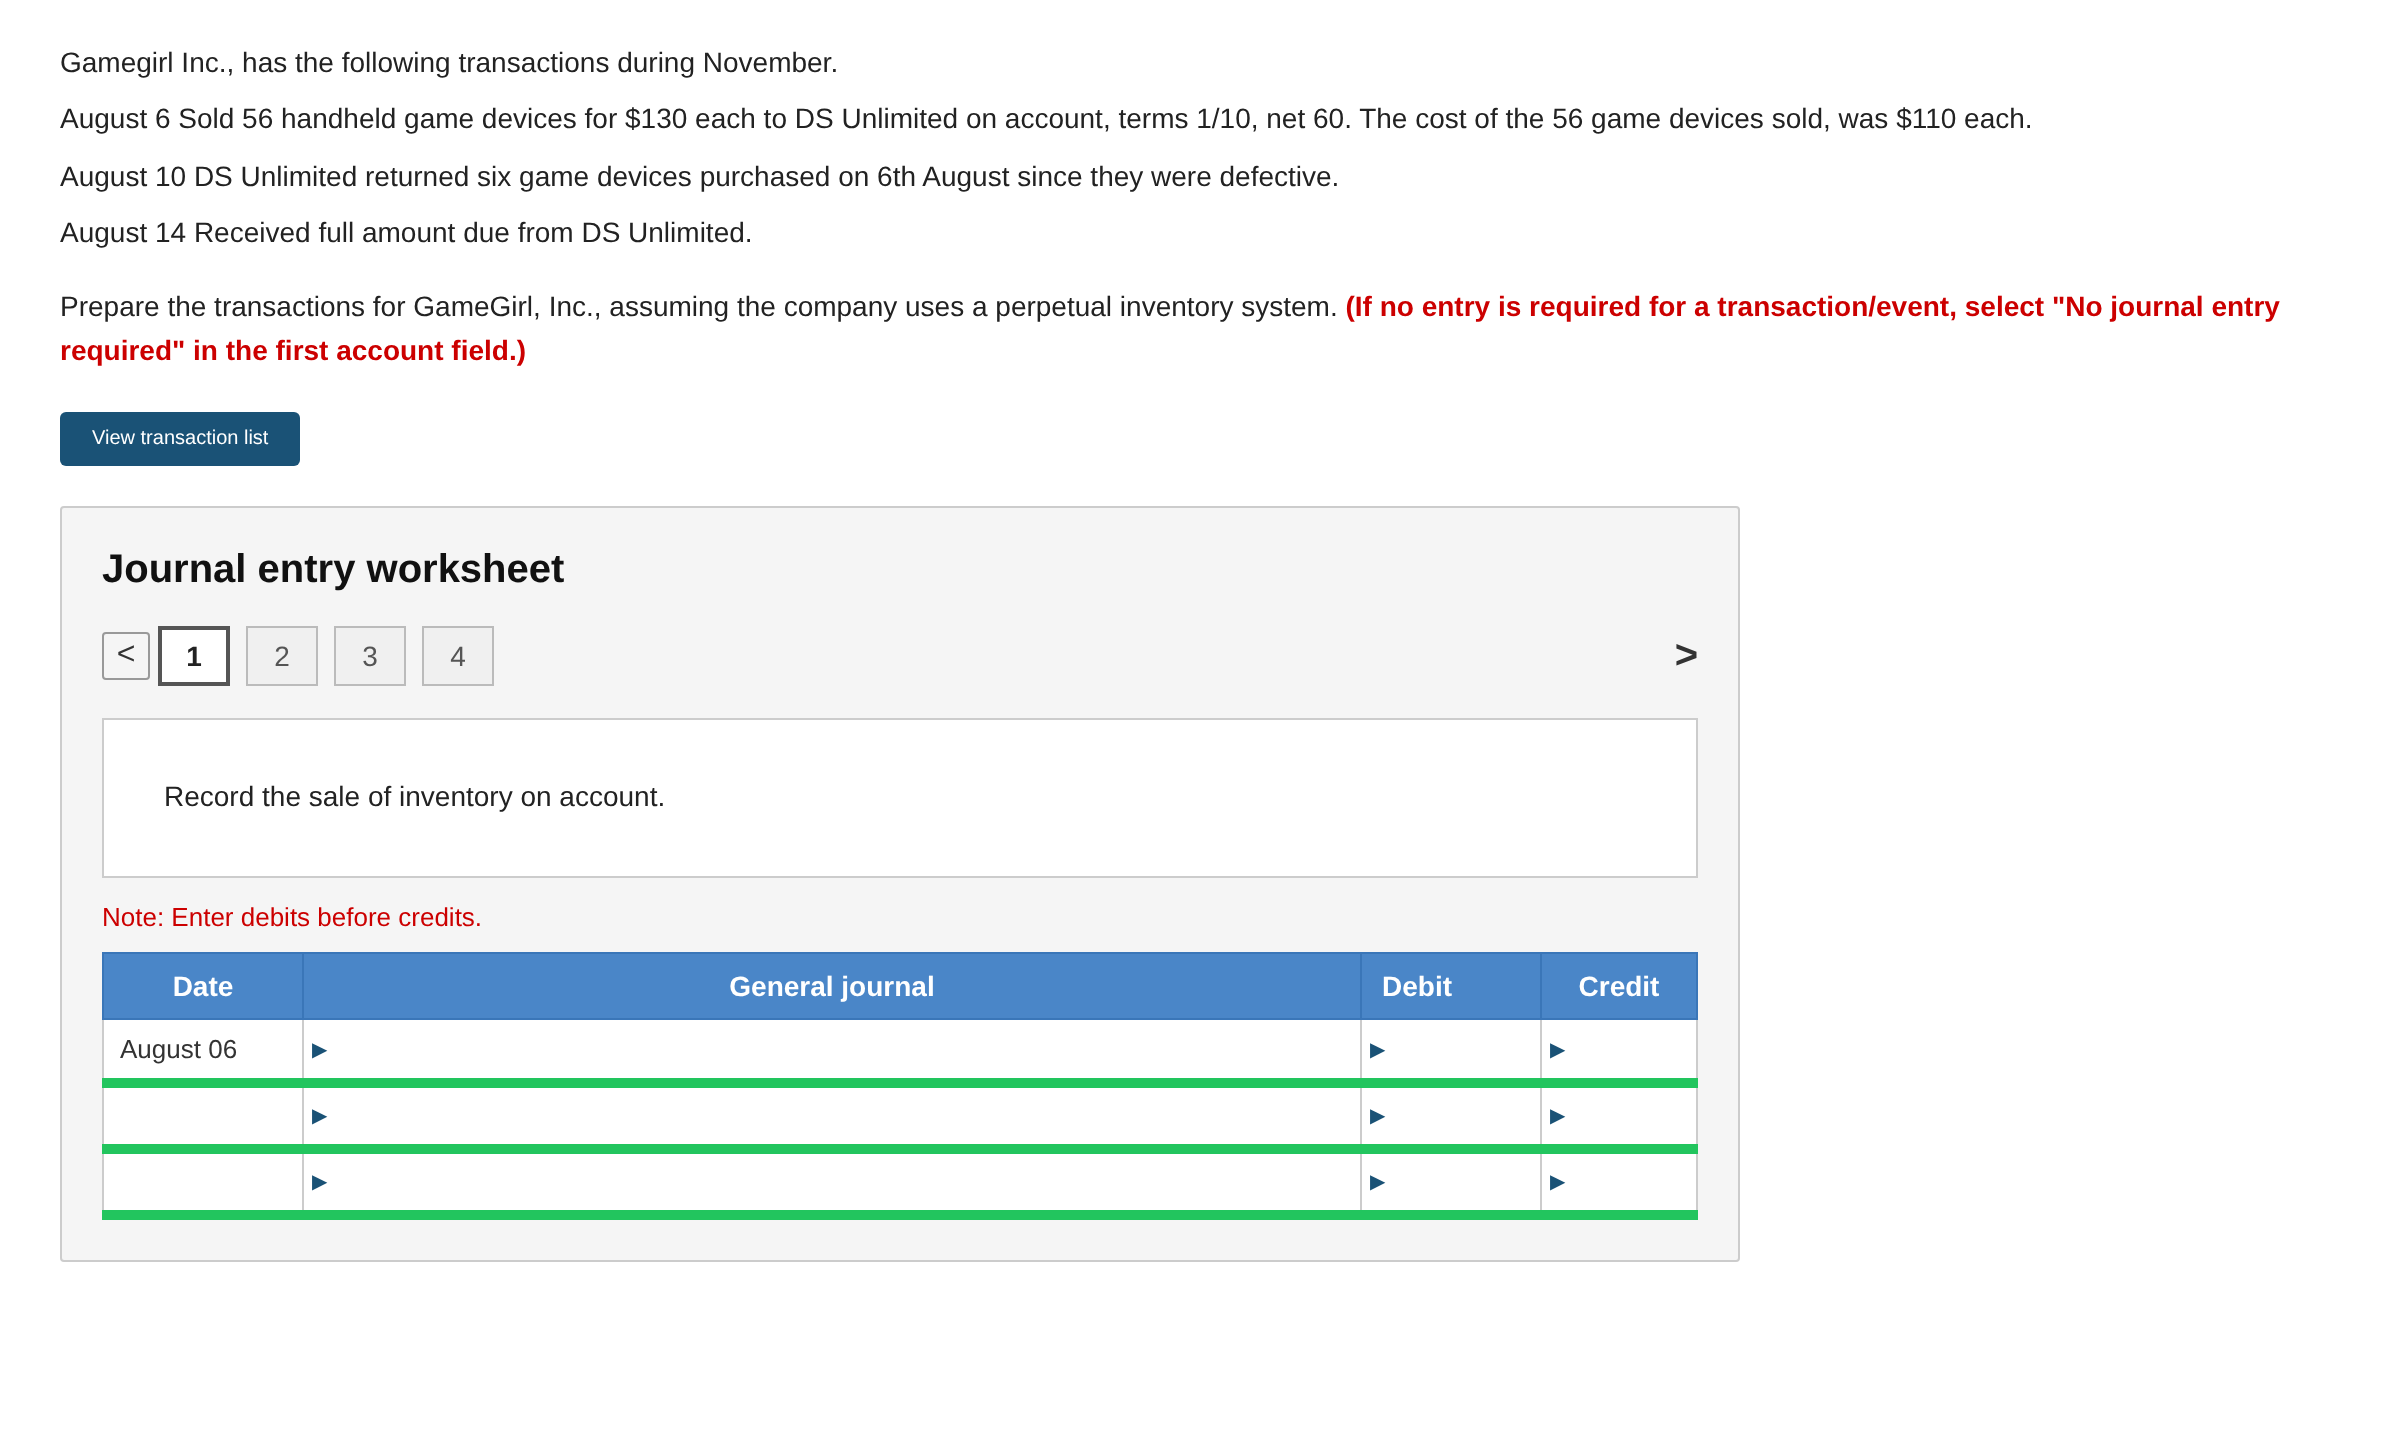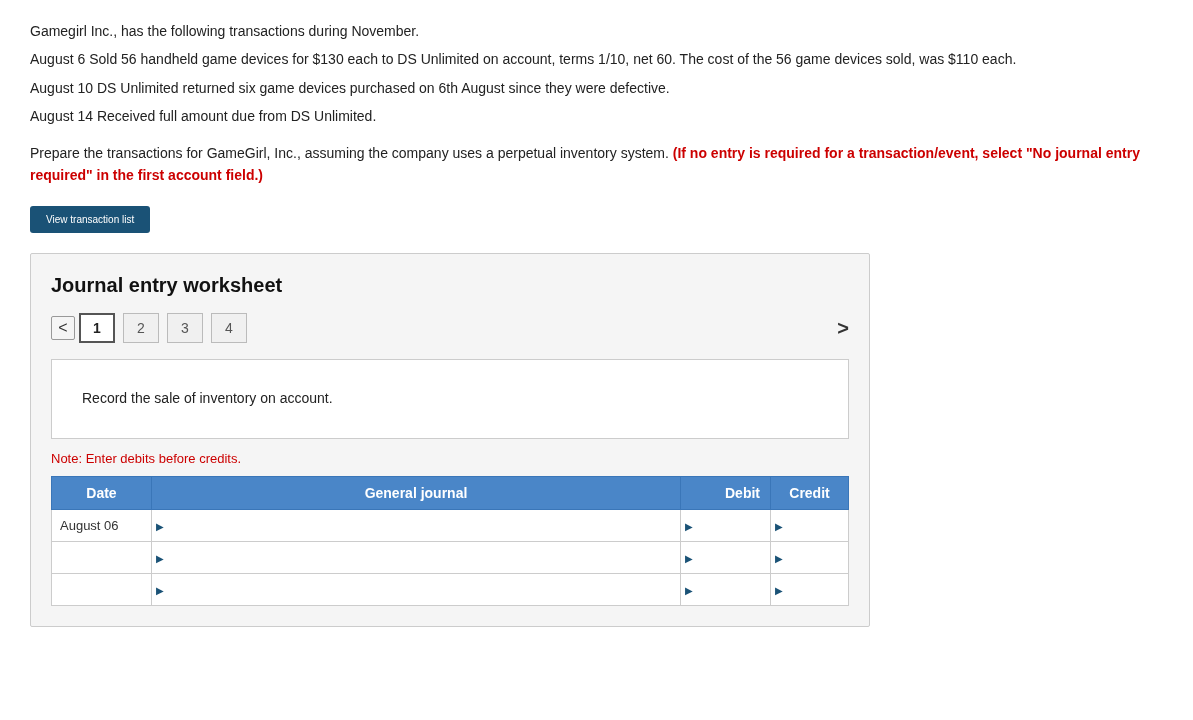--- a/index.html
+++ b/index.html
@@ -165,30 +165,30 @@
       width: 100px;
       text-align: center;
     }
 
     .journal-table thead th.gj-col {
       text-align: center;
     }
 
     .journal-table thead th.debit-col {
       width: 90px;
-      text-align: right;
+      text-align: left;
     }
 
     .journal-table thead th.credit-col {
       width: 78px;
       text-align: center;
     }
 
     .journal-table tbody tr {
-      border-bottom: 1px solid #22c55e;
+      border-bottom: 5px solid #22c55e;
     }
 
     .journal-table tbody td {
       padding: 6px 8px;
       border: 1px solid #ccc;
       height: 32px;
       vertical-align: middle;
     }
 
     .journal-table tbody td.date-cell {

